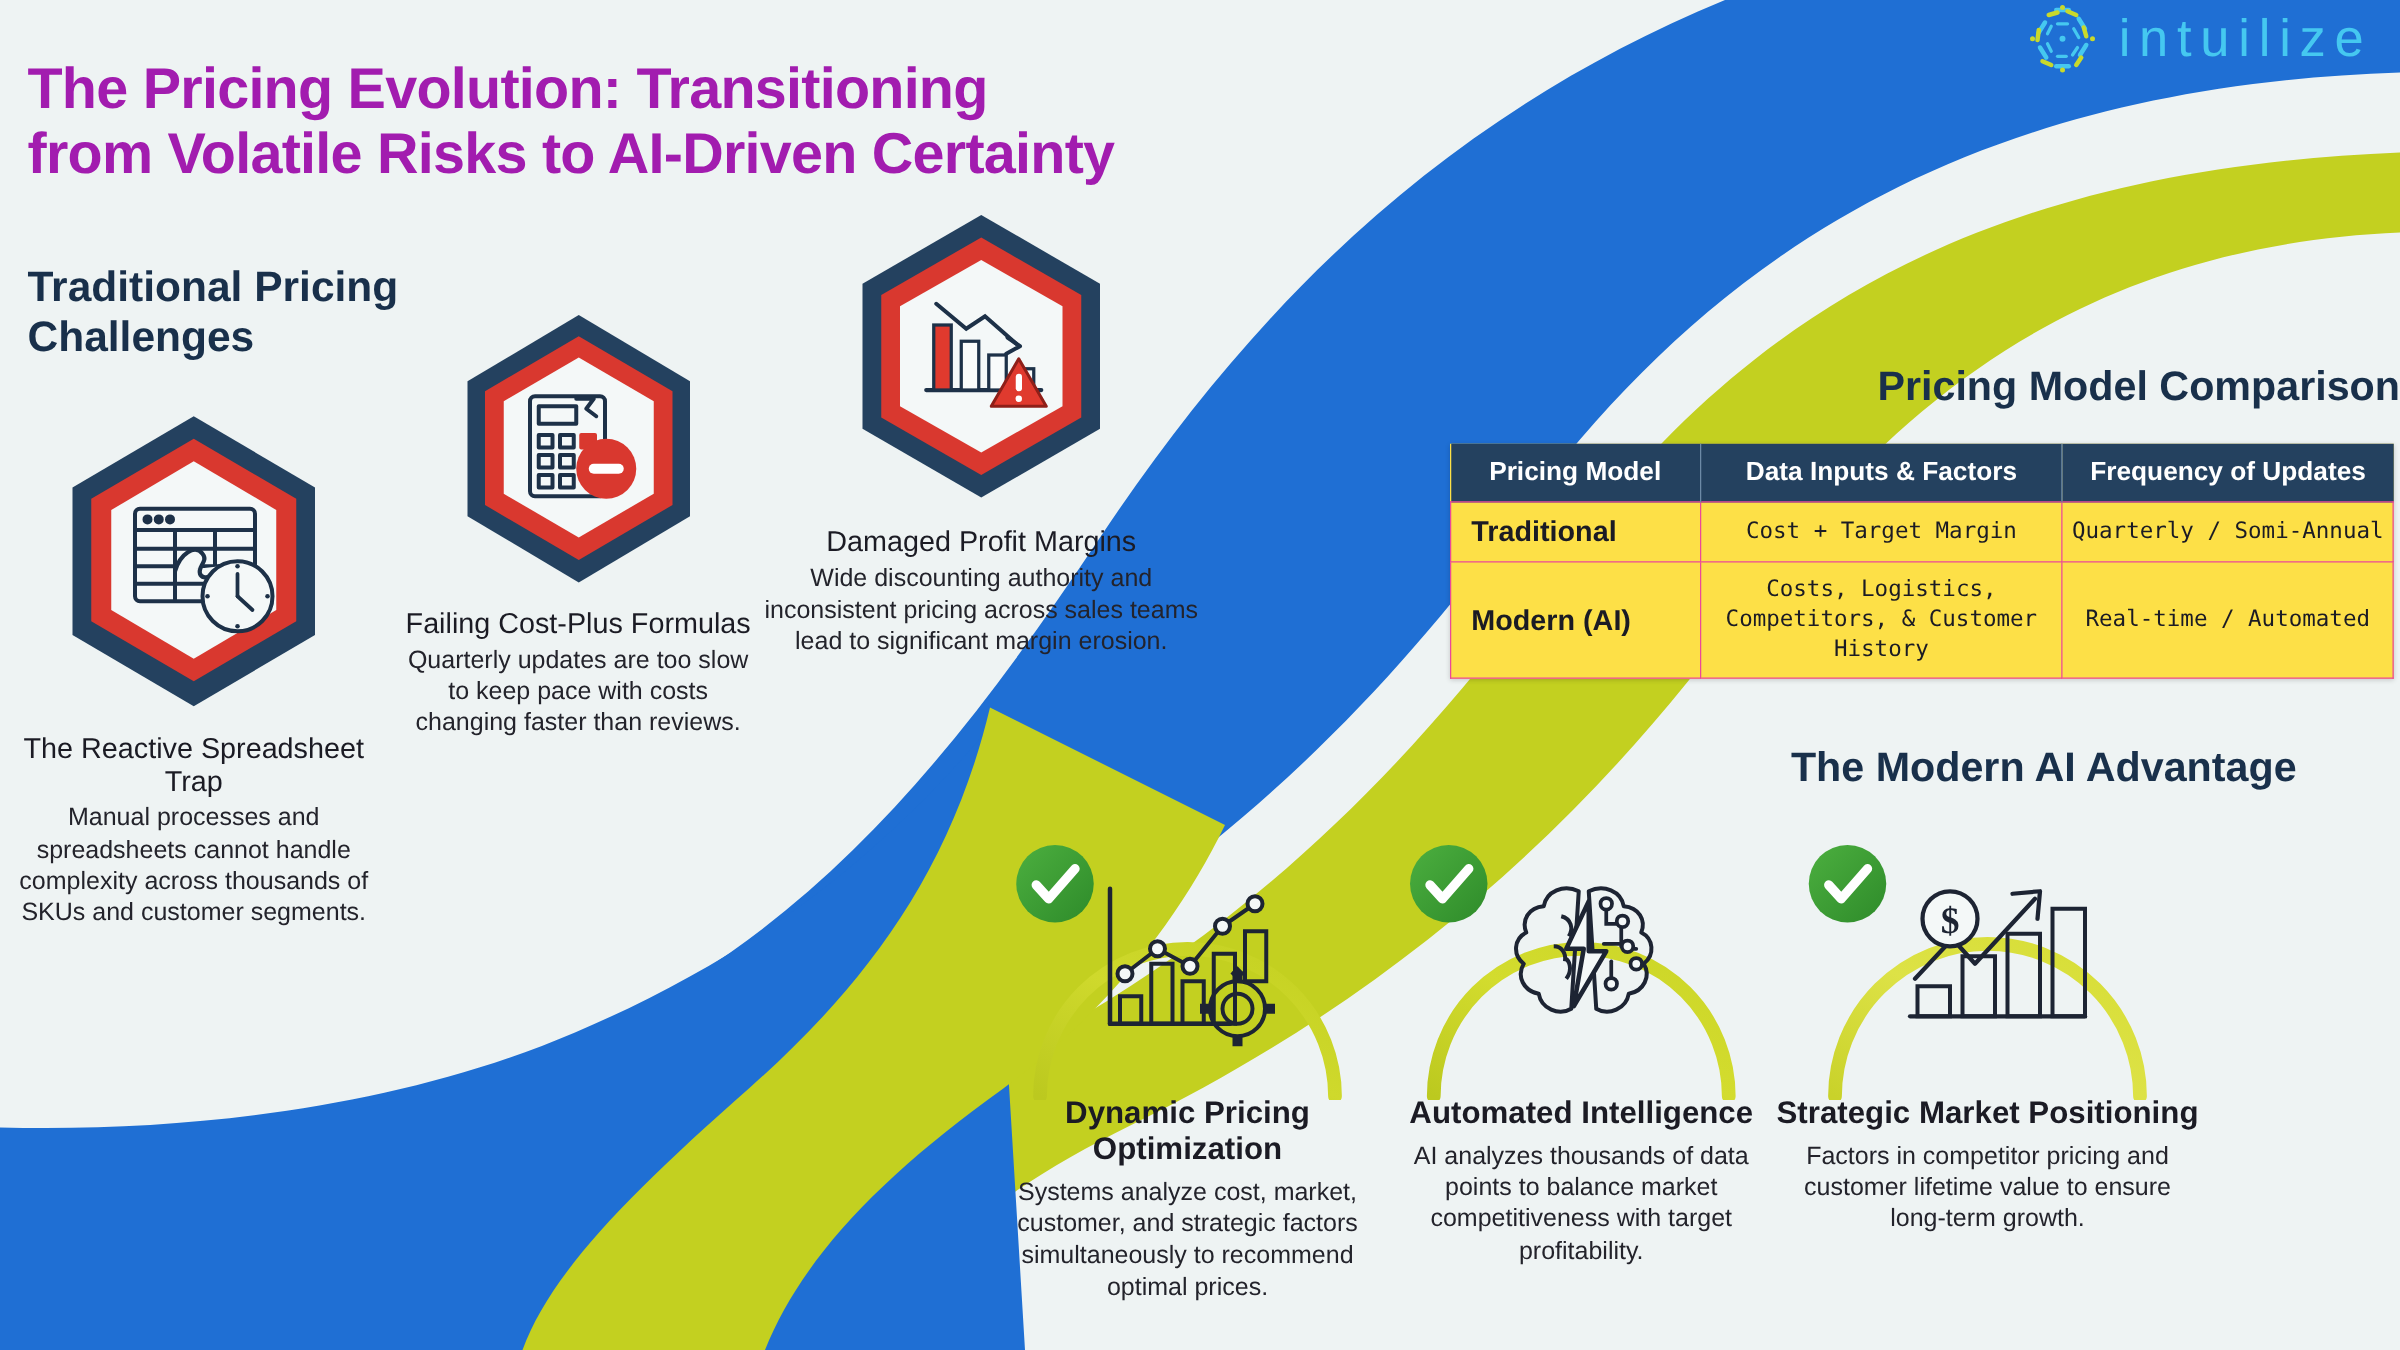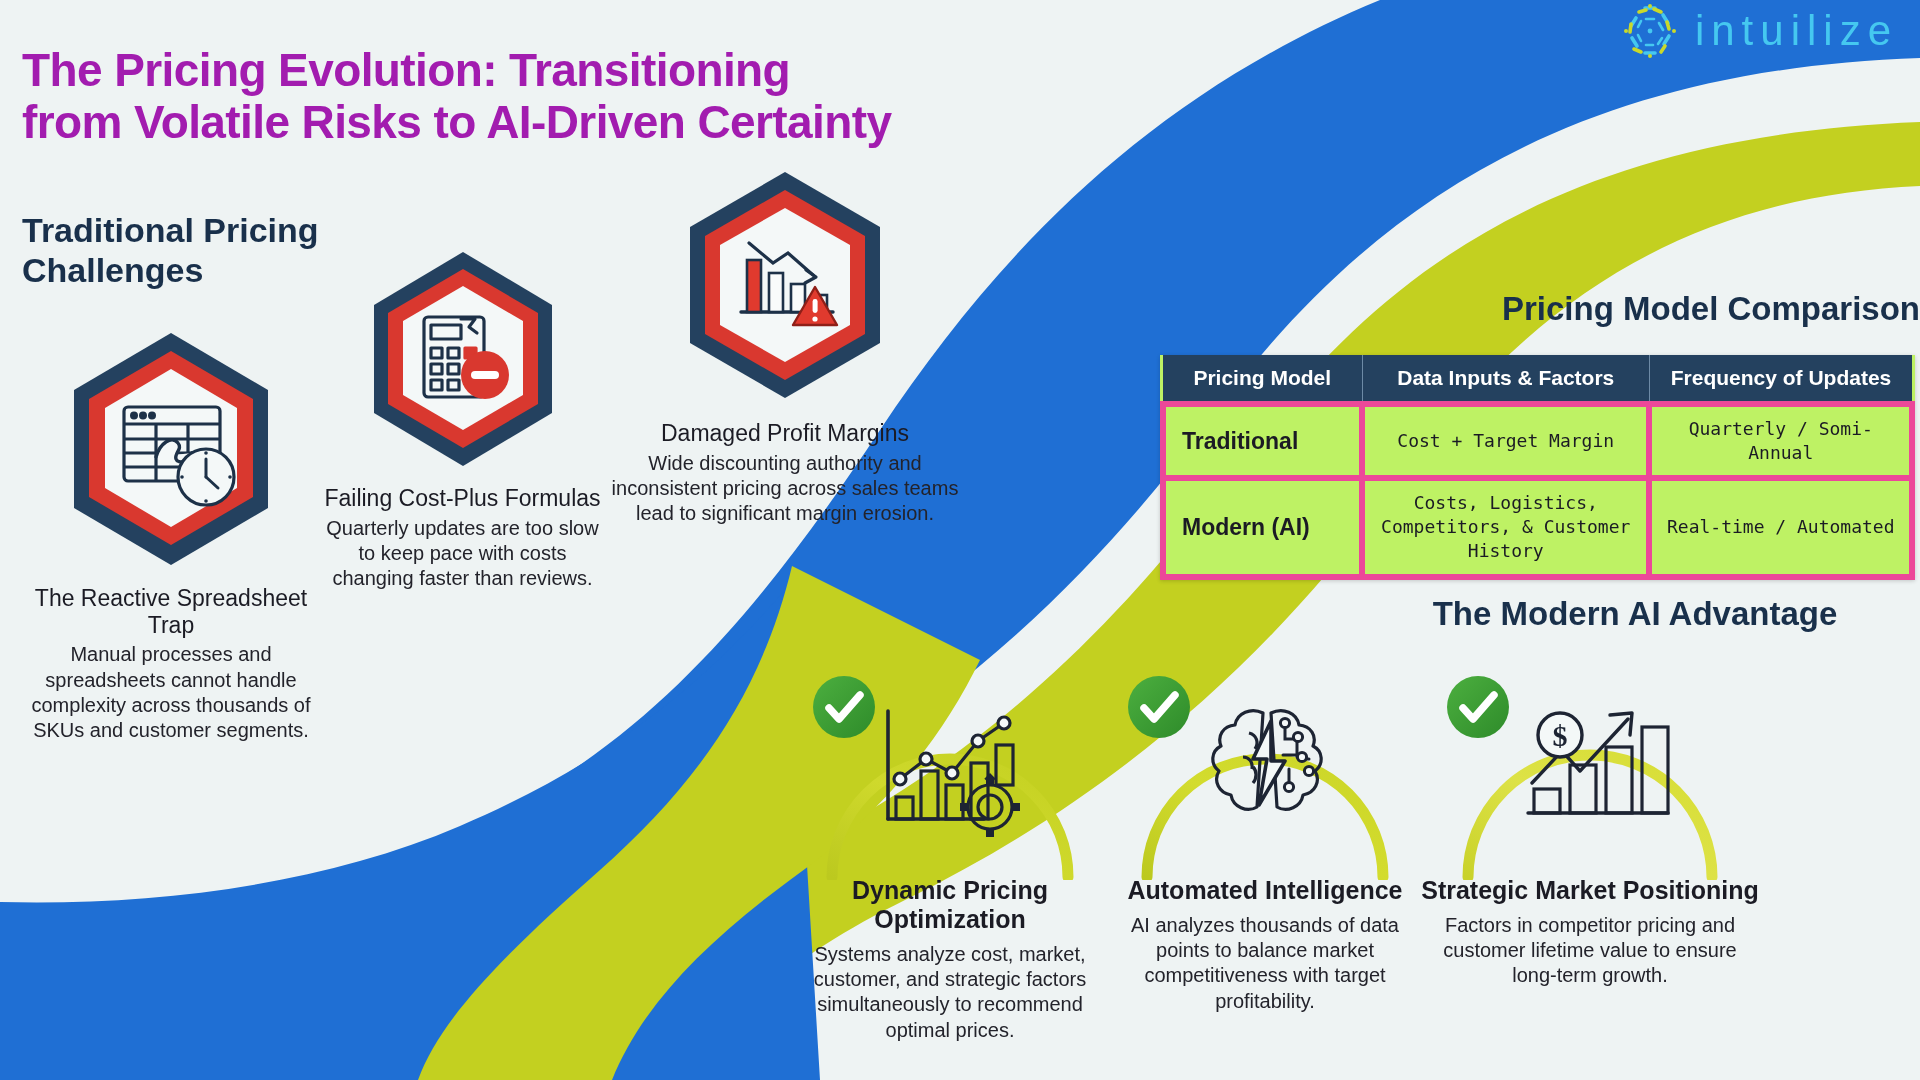--- a/index.html
+++ b/index.html
@@ -36,49 +36,49 @@
   .hexcard { position:absolute; z-index:5; text-align:center; }
   .hexwrap { position:relative; margin:0 auto; }
   .hexcard .ctitle {
     font-weight:normal; color:#1b1b24; line-height:1.16; margin-top:10px;
   }
   .hexcard .cbody {
     color:#23232b; line-height:1.26; margin-top:4px;
   }
 
   
-  #card-spreadsheet { left:26px; top:325px; width:290px; }
+  #card-spreadsheet { left:10px; top:325px; width:290px; }
   #card-spreadsheet .ctitle { font-size:23px; }
   #card-spreadsheet .cbody  { font-size:20px; }
   
   #card-costplus { left:320px; top:245px; width:285px; }
   #card-costplus .ctitle { font-size:23px; }
   #card-costplus .cbody  { font-size:20px; }
   
   #card-margins { left:610px; top:165px; width:350px; }
   #card-margins .ctitle { font-size:23px; }
   #card-margins .cbody  { font-size:20px; }
 
   
   #table-heading {
     position:absolute; left:1150px; top:290px; width:770px; z-index:5;
     text-align:right; font-size:33px; font-weight:bold; color:#19304b;
   }
   #comparison-table {
     position:absolute; left:1160px; top:355px; width:755px; z-index:5;
-    border-collapse:collapse; background:#bef264;
+    border-collapse:collapse; background:#fde047;
     box-shadow:0 1px 4px rgba(0,0,0,.18);
   }
   #comparison-table th {
     background:#24415f; color:#ffffff; font-size:21px; font-weight:bold;
     padding:11px 6px; border-right:1px solid #6d8aa6;
   }
   #comparison-table th:last-child { border-right:none; }
   #comparison-table td {
-    border:6px solid #ec4899; font-size:19px; color:#1b1b24;
+    border:1px solid #ec4899; font-size:19px; color:#1b1b24;
     padding:10px 4px; text-align:center; vertical-align:middle;
   }
   #comparison-table td.model {
     font-family:"Liberation Sans", sans-serif;
     font-weight:bold; font-size:23px; text-align:left; padding-left:16px;
   }
   #comparison-table td.mono {
     font-family:"DejaVu Sans Mono", monospace; font-size:18px; line-height:1.34;
   }
   .modern-green { color:#5f9e33; }

